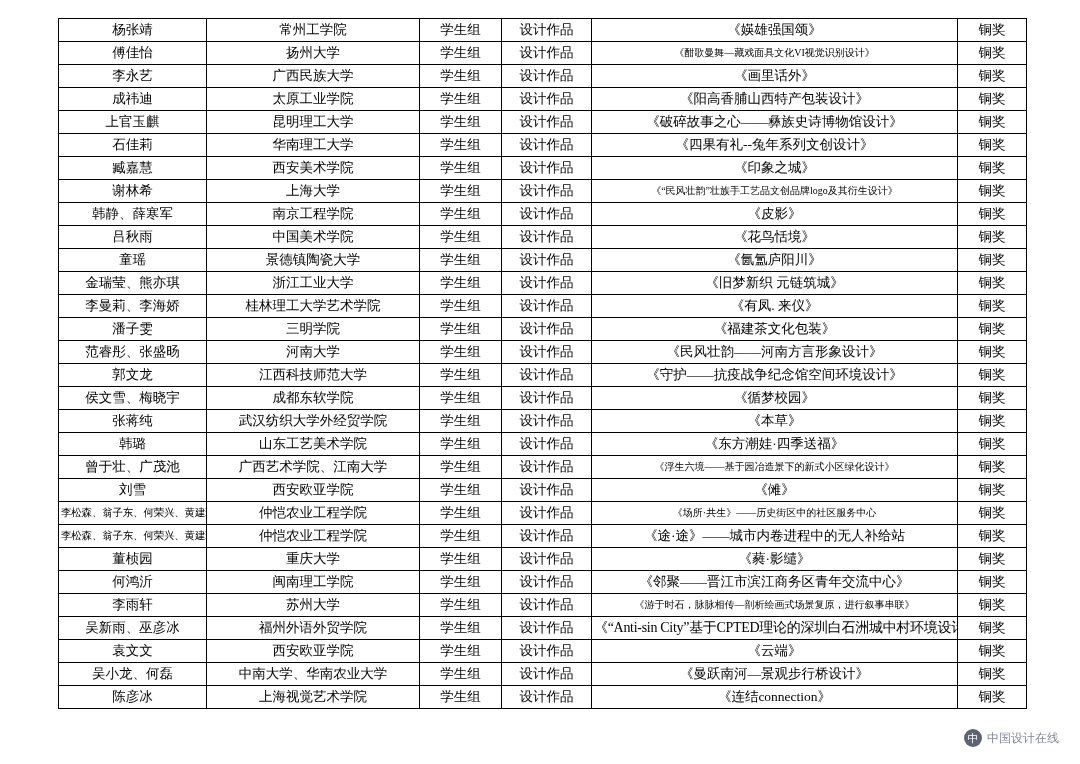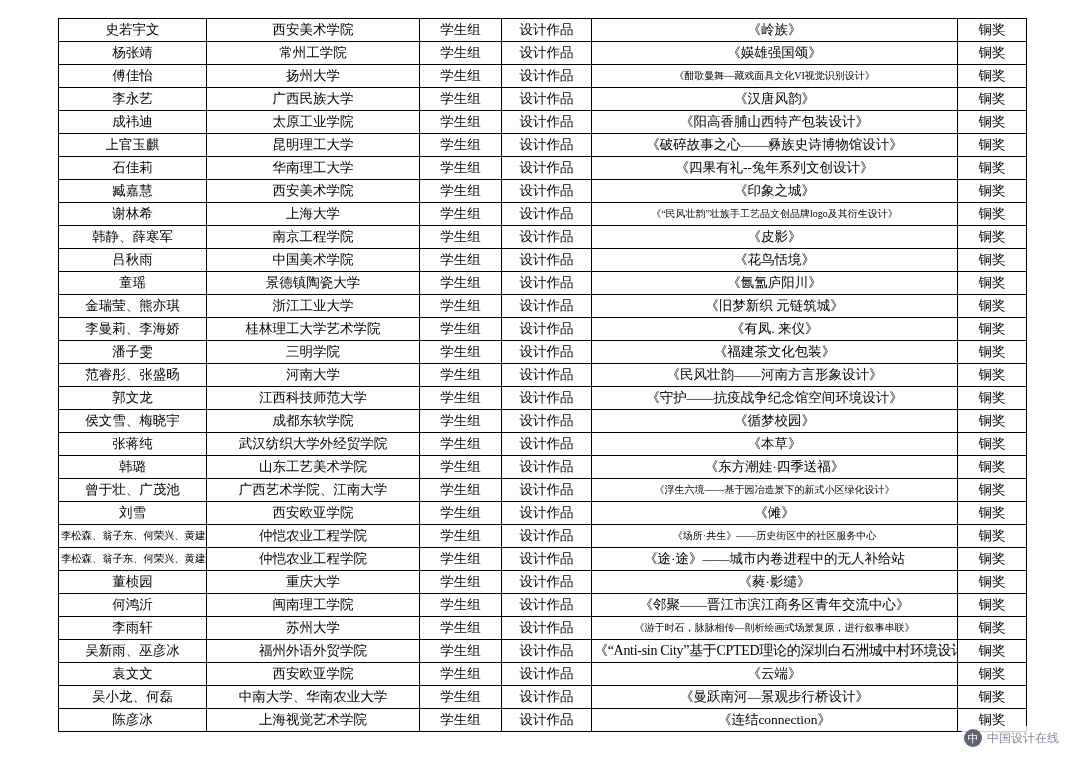--- a/index.html
+++ b/index.html
@@ -86,49 +86,41 @@
     <colgroup>
       <col class="c-name">
         <col class="c-org">
         <col class="c-group">
       <col class="c-cat">
         <col class="c-work">
         <col class="c-prize">
     </colgroup>
     <tbody>
         <tr>
-          <td class="name">史若宇文</td>
-          <td class="org">西安美术学院</td>
-          <td class="group">学生组</td>
-          <td class="cat">设计作品</td>
-          <td class="work">《岭族》</td>
-          <td class="prize">铜奖</td>
-        </tr>
-        <tr>
           <td class="name">杨张靖</td>
           <td class="org">常州工学院</td>
           <td class="group">学生组</td>
           <td class="cat">设计作品</td>
           <td class="work">《媖雄强国颂》</td>
           <td class="prize">铜奖</td>
         </tr>
         <tr>
           <td class="name">傅佳怡</td>
           <td class="org">扬州大学</td>
           <td class="group">学生组</td>
           <td class="cat">设计作品</td>
           <td class="work shrink">《酣歌曼舞—藏戏面具文化VI视觉识别设计》</td>
           <td class="prize">铜奖</td>
         </tr>
         <tr>
           <td class="name">李永艺</td>
           <td class="org">广西民族大学</td>
           <td class="group">学生组</td>
           <td class="cat">设计作品</td>
-          <td class="work">《汉唐风韵》</td>
+          <td class="work">《画里话外》</td>
           <td class="prize">铜奖</td>
         </tr>
         <tr>
           <td class="name">成祎迪</td>
           <td class="org">太原工业学院</td>
           <td class="group">学生组</td>
           <td class="cat">设计作品</td>
           <td class="work">《阳高香脯山西特产包装设计》</td>
           <td class="prize">铜奖</td>
         </tr>

